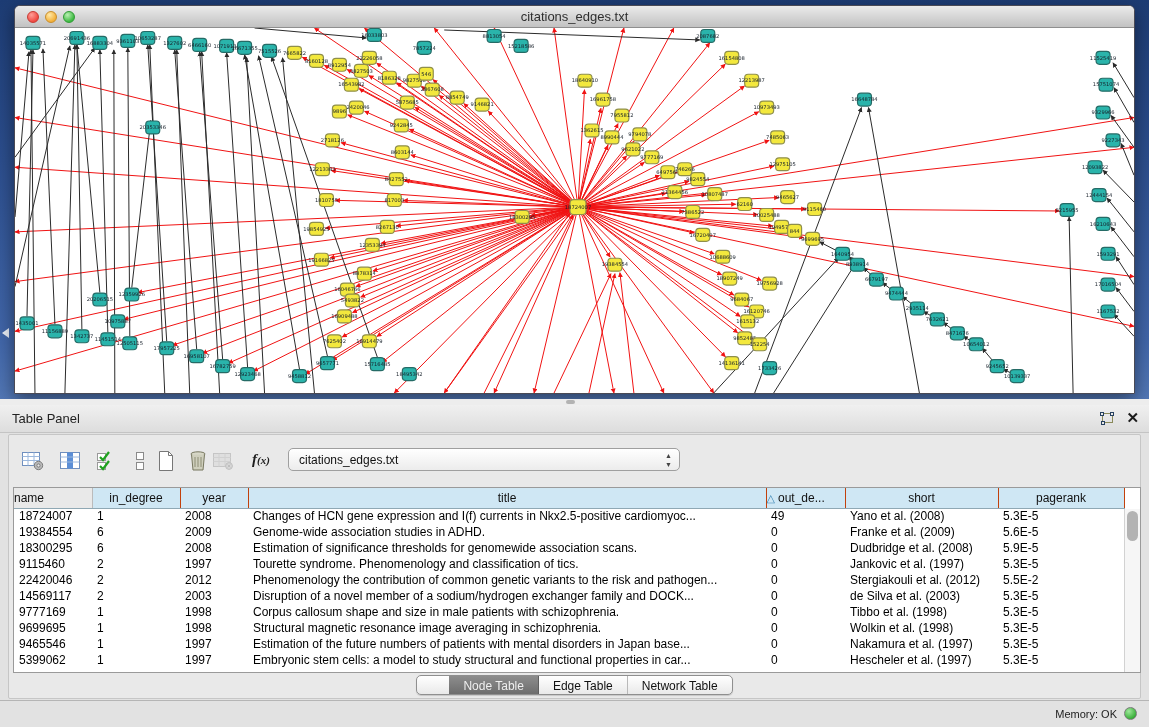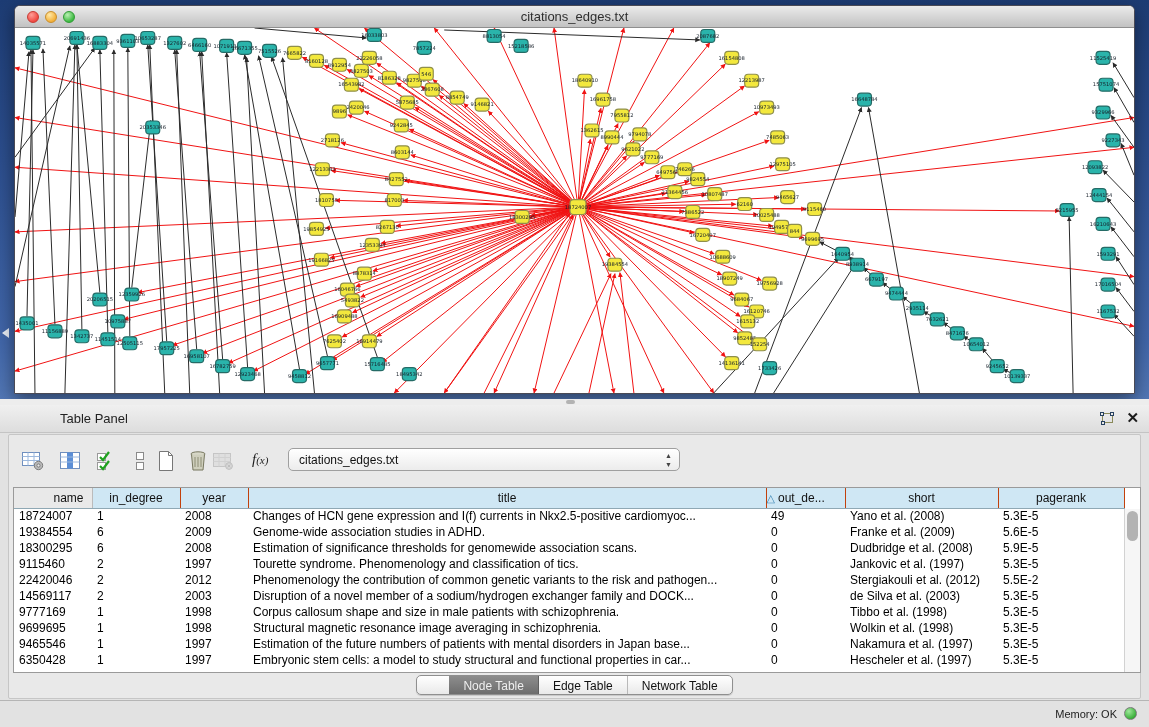--- a/index.html
+++ b/index.html
@@ -42,51 +42,51 @@
   .net-canvas svg { display:block; width:100%; height:100%; }
   .node-label { font-family:"DejaVu Sans", sans-serif; font-size:5.2px; fill:#17202a; }
   
   .split-strip { position:absolute; left:0; top:399px; width:1149px; height:6px; background:#ededed; }
   .split-grip  { position:absolute; left:566px; top:1px; width:9px; height:4px; background:#9a9a9a; border-radius:2px; opacity:.7; }
   
   .panel-header {
     position:absolute; left:0; top:405px; width:1149px; height:28px;
     background:linear-gradient(180deg,#f0f0f0,#dddddd); border-bottom:1px solid #c4c4c4;
   }
-  .panel-title { position:absolute; left:12px; top:6px; font-size:13px; color:#222;margin-left:48px; }
+  .panel-title { position:absolute; left:12px; top:6px; font-size:13px; color:#222; }
   .float-btn { position:absolute; right:34px; top:6px; width:16px; height:16px; cursor:default; }
   .close-btn { position:absolute; right:10px; top:4px; font-size:15px; font-weight:bold; color:#1a1a1a; cursor:default; }
   .panel-body {
     position:absolute; left:8px; top:434px; width:1133px; height:265px;
     background:#e9e9e9; border:1px solid #c6c6c6; border-radius:2px;
   }
   
   .tb-icon { position:absolute; top:14px; width:24px; height:24px; }
   .tb-icon svg { width:24px; height:24px; }
-  .fx { position:absolute; top:16px; font-family:"Liberation Serif", serif; font-style:italic; font-weight:normal; font-size:15px; color:#1d1d1d; }
+  .fx { position:absolute; top:16px; font-family:"Liberation Serif", serif; font-style:italic; font-weight:bold; font-size:15px; color:#1d1d1d; }
   .fx small { font-size:11px; font-style:italic; }
   .combo {
     position:absolute; left:279px; top:13px; width:392px; height:23px;
     border:1px solid #9f9f9f; border-radius:5px;
     background:linear-gradient(180deg,#ffffff,#ececec);
     box-shadow:inset 0 1px 0 #fff;
   }
   .combo-text { position:absolute; left:10px; top:4px; font-size:12px; color:#111; }
   .combo-arrows { position:absolute; right:7px; top:2px; font-size:7px; line-height:9px; color:#444; text-align:center; }
   
   .table-box {
     position:absolute; left:4px; top:52px; width:1128px; height:186px;
     background:#fff; border:1px solid #9a9a9a;
   }
   table.grid { border-collapse:collapse; table-layout:fixed; width:1110px; }
   .grid th {
     height:20px; background:#cfe7f4; border-right:1px solid #c2410c; border-bottom:1px solid #8fa8b4;
     font-size:12px; font-weight:normal; color:#111; text-align:center; overflow:hidden; white-space:nowrap;
   }
-  .grid th.h-first { background:#e9e9e9; border-right:1px solid #bbb; text-align:right; padding-right:8px; }
+  .grid th.h-first { background:#e9e9e9; border-right:1px solid #bbb; text-align:left; padding-right:8px; }
   .grid th.h-sort { text-align:left; }
   .sort-tri { color:#3c86b4; font-size:11px; }
   .grid td {
     height:16px; font-size:12px; color:#000; padding:0 0 0 5px;
     overflow:hidden; white-space:nowrap; text-overflow:clip;
   }
   .vscroll {
     position:absolute; right:0; top:21px; bottom:0; width:16px;
     background:#f6f6f6; border-left:1px solid #d2d2d2;
   }
@@ -993,21 +993,21 @@
             <tr>
               <td>9465546</td>
               <td>1</td>
               <td>1997</td>
               <td>Estimation of the future numbers of patients with mental disorders in Japan base...</td>
               <td>0</td>
               <td>Nakamura et al. (1997)</td>
               <td>5.3E-5</td>
             </tr>
             <tr>
-              <td>6350428</td>
+              <td>5399062</td>
               <td>1</td>
               <td>1997</td>
               <td>Embryonic stem cells: a model to study structural and functional properties in car...</td>
               <td>0</td>
               <td>Hescheler et al. (1997)</td>
               <td>5.3E-5</td>
             </tr>
           </tbody>
       </table>
       <div class="vscroll">

